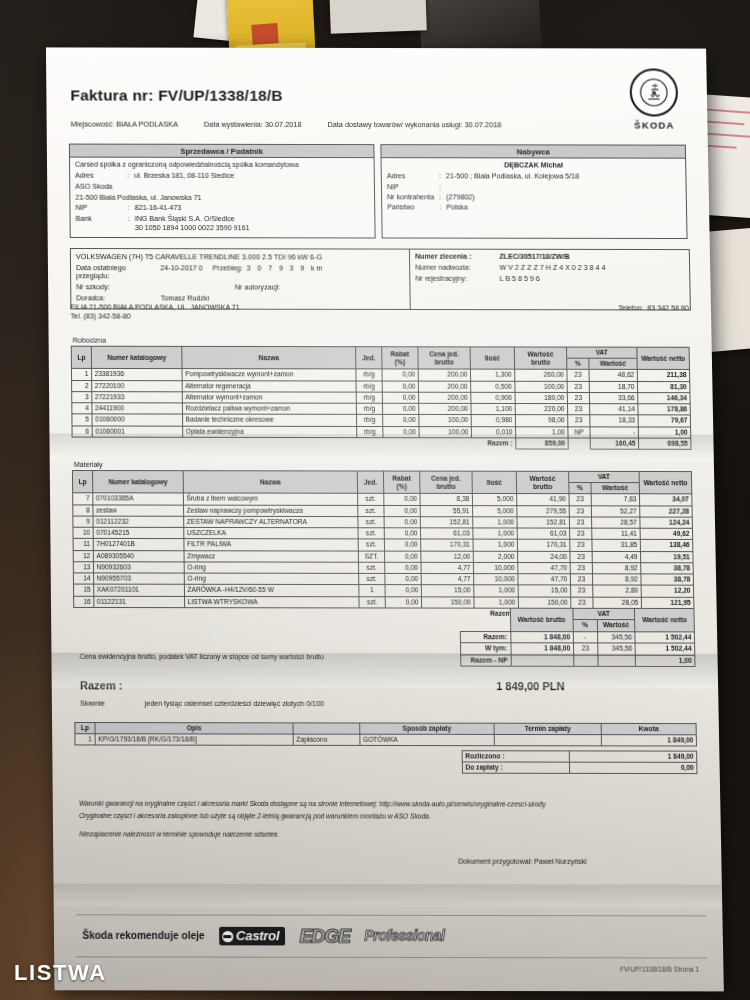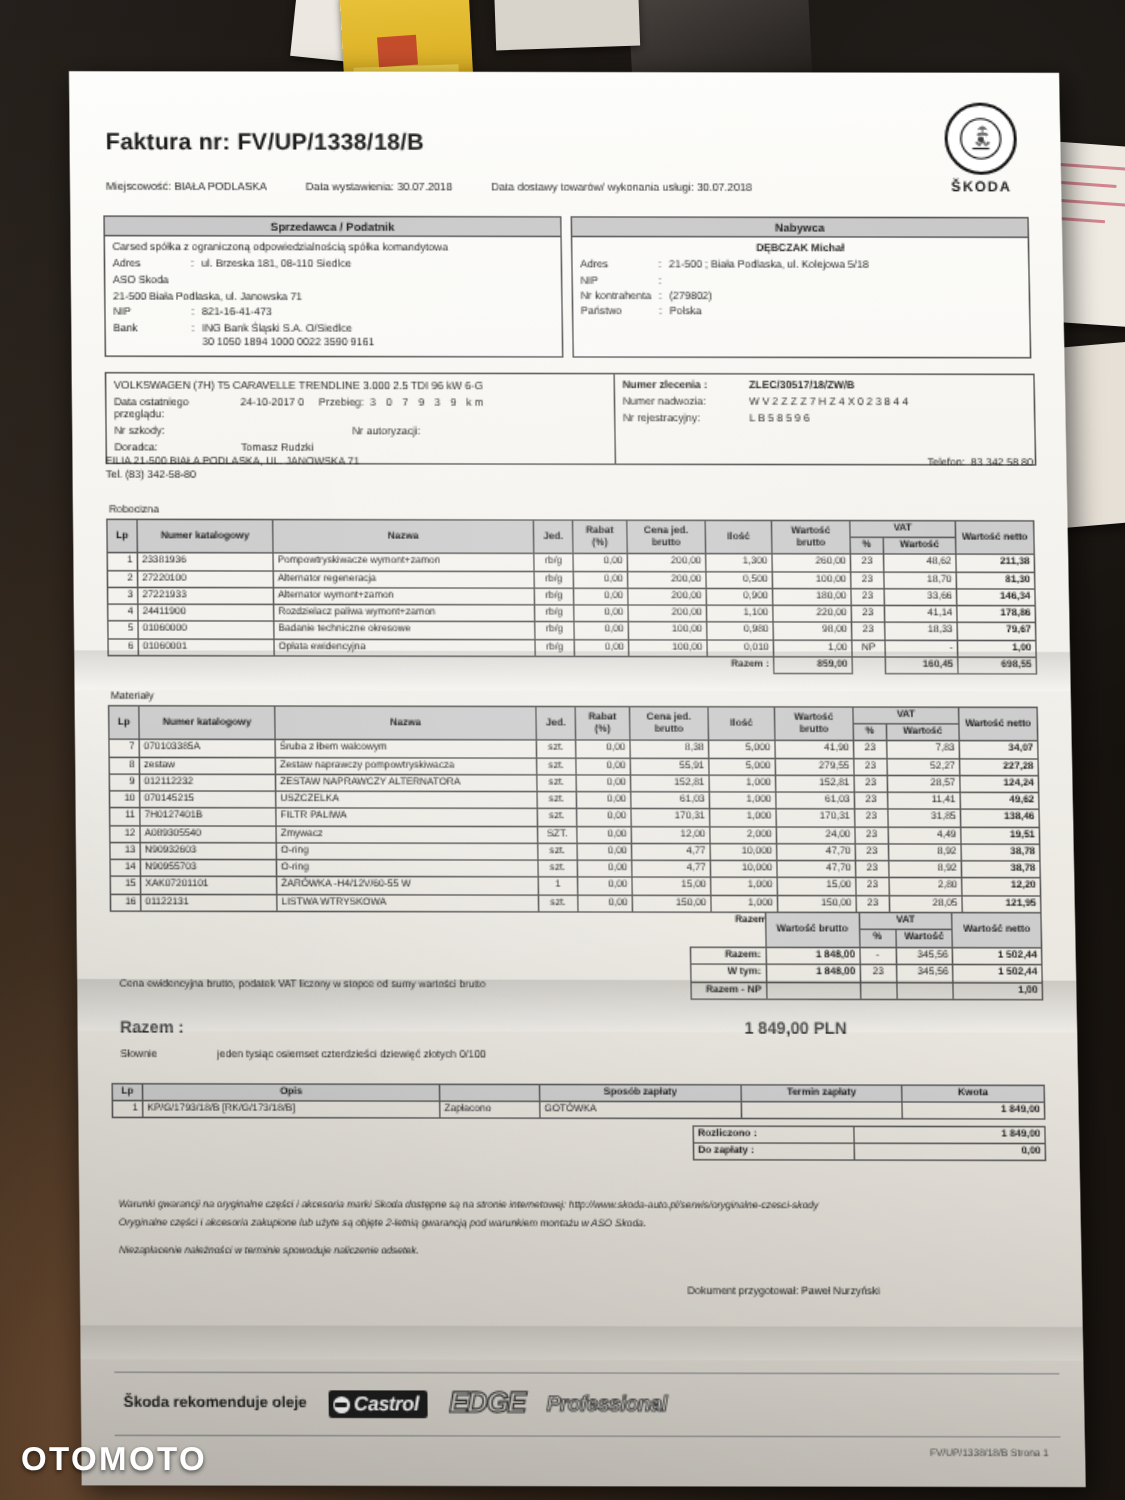--- a/index.html
+++ b/index.html
@@ -692,13 +692,13 @@
 
     <div class="blk" id="doc-ref">FV/UP/1338/18/B Strona  1</div>
 
     <div class="crease" id="crease1"></div>
     <div class="crease" id="crease2"></div>
     <div class="crease" id="crease3"></div>
   </div>
   <div id="vignette"></div>
 </div>
 
-<div id="otomoto">OTOMOTO</div>
+<div id="otomoto">LISTWA</div>
 
 </body></html>

